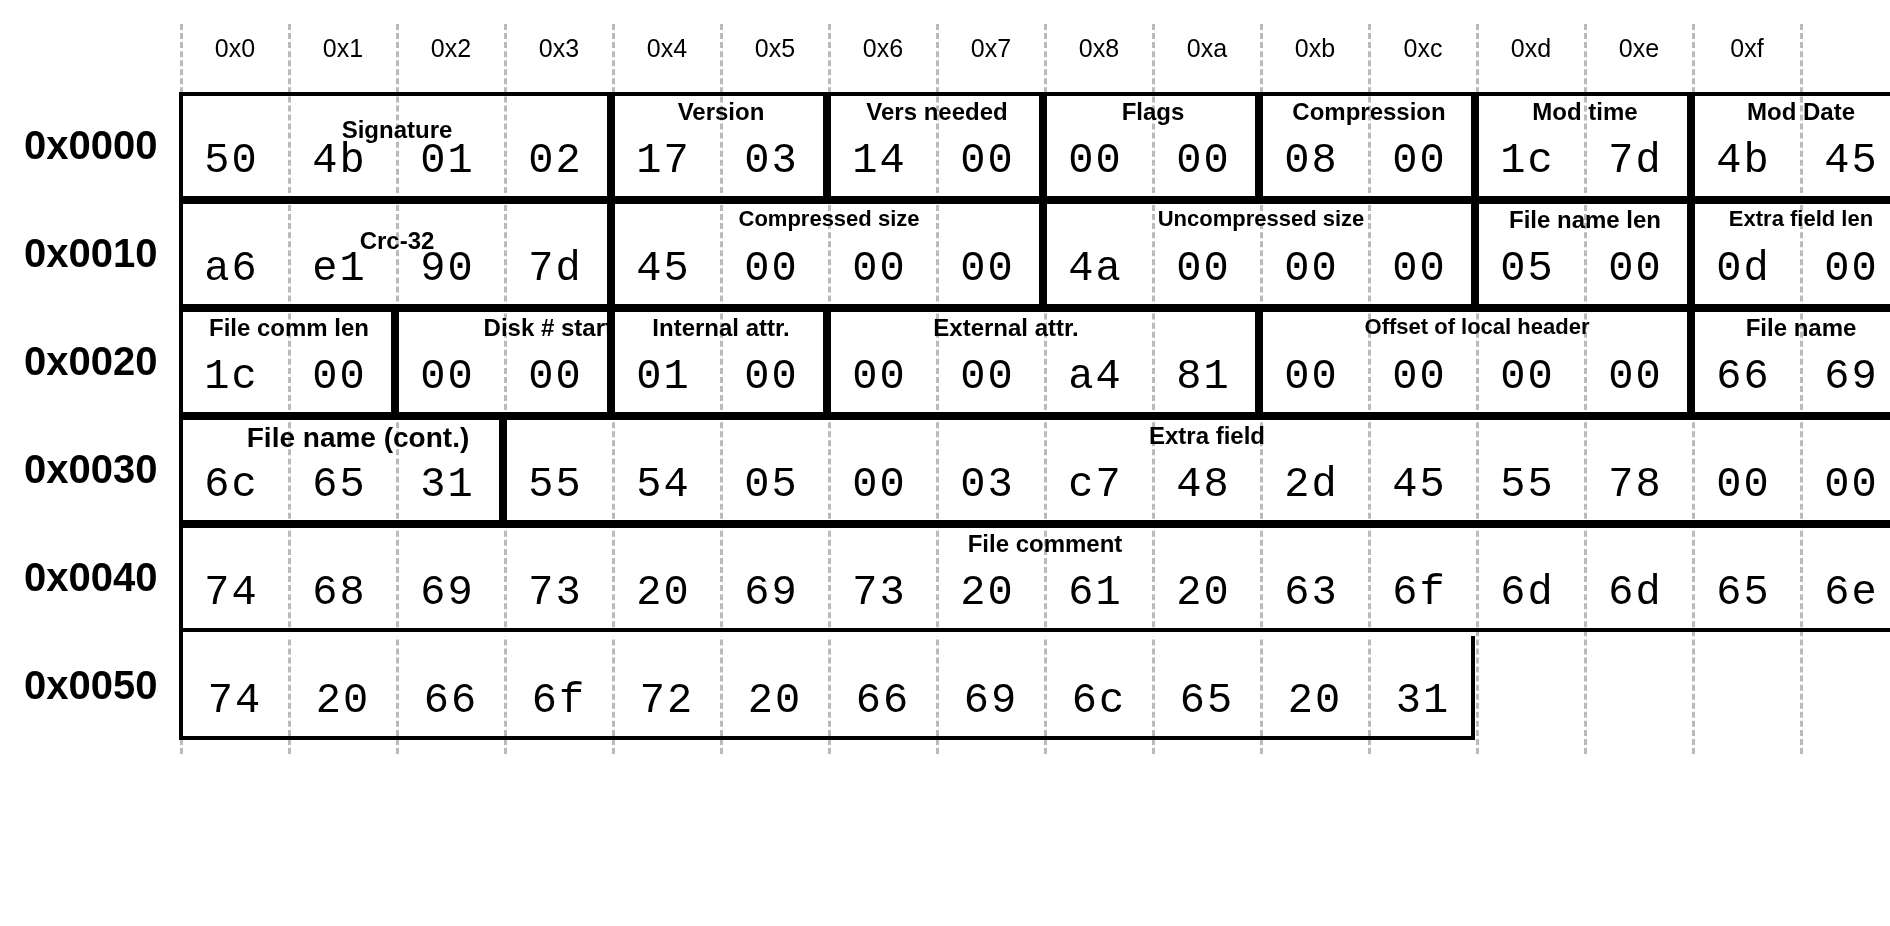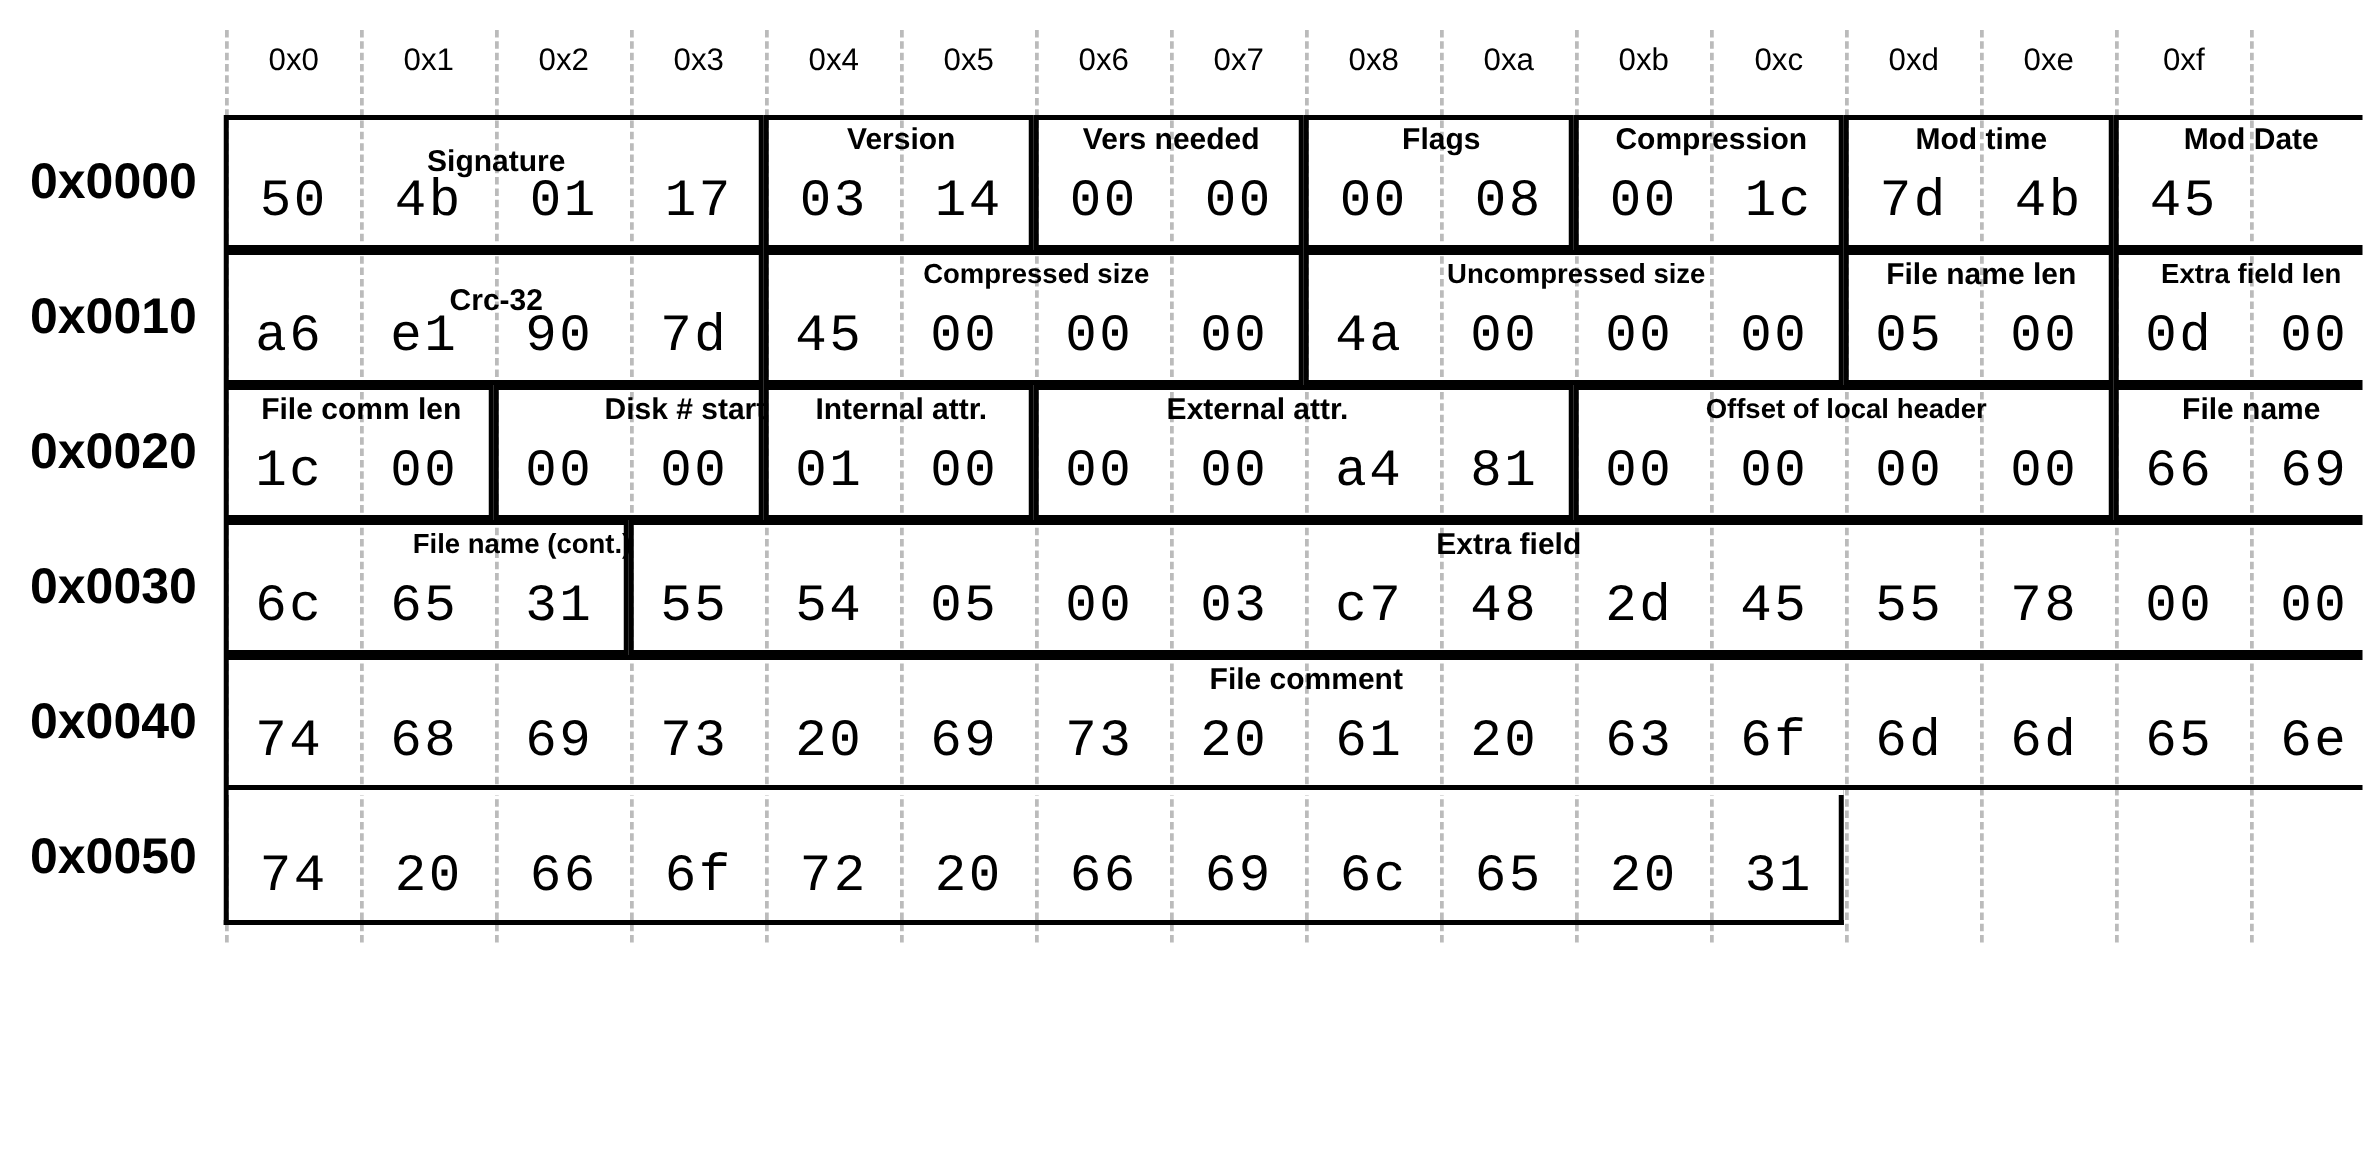--- a/index.html
+++ b/index.html
@@ -125,20 +125,21 @@
       <div class="ch">0xf</div>
     </div>
 
   <div id="rows-container">
       <div class="row-area">
         <div class="rlabel">0x0000</div>
         <div class="byte-row">
           <div class="byte">50</div>
           <div class="byte">4b</div>
           <div class="byte">01</div>
+          <div class="byte">02</div>
           <div class="byte">17</div>
           <div class="byte">03</div>
           <div class="byte">14</div>
           <div class="byte">00</div>
           <div class="byte">00</div>
           <div class="byte">00</div>
           <div class="byte">08</div>
           <div class="byte">00</div>
           <div class="byte">1c</div>
           <div class="byte">7d</div>
@@ -260,21 +261,21 @@
     <div class="field-label" style="left: 1021px; width: 432px; top: 182px; font-size: 22px;">Uncompressed size</div>
     <div class="field-label" style="left: 589px; width: 432px; top: 182px; font-size: 22px;">Compressed size</div>
     <div class="field-label" style="left: 1453px; width: 216px; top: 182px;">File name len</div>
     <div class="field-label" style="left: 1669px; width: 216px; top: 182px; font-size: 22px;">Extra field len</div>
     <div class="field-label" style="left: 157px; width: 216px; top: 290px;">File comm len</div>
     <div class="field-label" style="left: 373px; width: 216px; top: 290px; text-align: right;">Disk # start</div>
     <div class="field-label" style="left: 589px; width: 216px; top: 290px;">Internal attr.</div>
     <div class="field-label" style="left: 766px; width: 432px; top: 290px; text-align: center;">External attr.</div>
     <div class="field-label" style="left: 1237px; width: 432px; top: 290px; font-size: 22px;">Offset of local header</div>
     <div class="field-label" style="left: 1669px; width: 216px; top: 290px;">File name</div>
-    <div class="field-label" style="left: 157px; width: 324px; top: 398px; font-size: 22px; text-align: right;">File name (cont.)</div>
+    <div class="field-label" style="left: 172px; width: 324px; top: 398px; font-size: 28px;">File name (cont.)</div>
     <div class="field-label" style="left: 481px; width: 1404px; top: 398px;">Extra  field</div>
     <div class="field-label" style="left: 157px; width: 1728px; top: 506px;">File comment</div>
     <div class="outer-box" style="left: 155px; top: 68px; width: 432px; height: 108px;"></div>
     <div class="outer-box" style="left: 587px; top: 68px; width: 216px; height: 108px;"></div>
     <div class="outer-box" style="left: 803px; top: 68px; width: 216px; height: 108px;"></div>
     <div class="outer-box" style="left: 1019px; top: 68px; width: 216px; height: 108px;"></div>
     <div class="outer-box" style="left: 1235px; top: 68px; width: 216px; height: 108px;"></div>
     <div class="outer-box" style="left: 1451px; top: 68px; width: 216px; height: 108px;"></div>
     <div class="outer-box" style="left: 1667px; top: 68px; width: 216px; height: 108px;"></div>
     <div class="outer-box" style="left: 155px; top: 176px; width: 432px; height: 108px;"></div>

